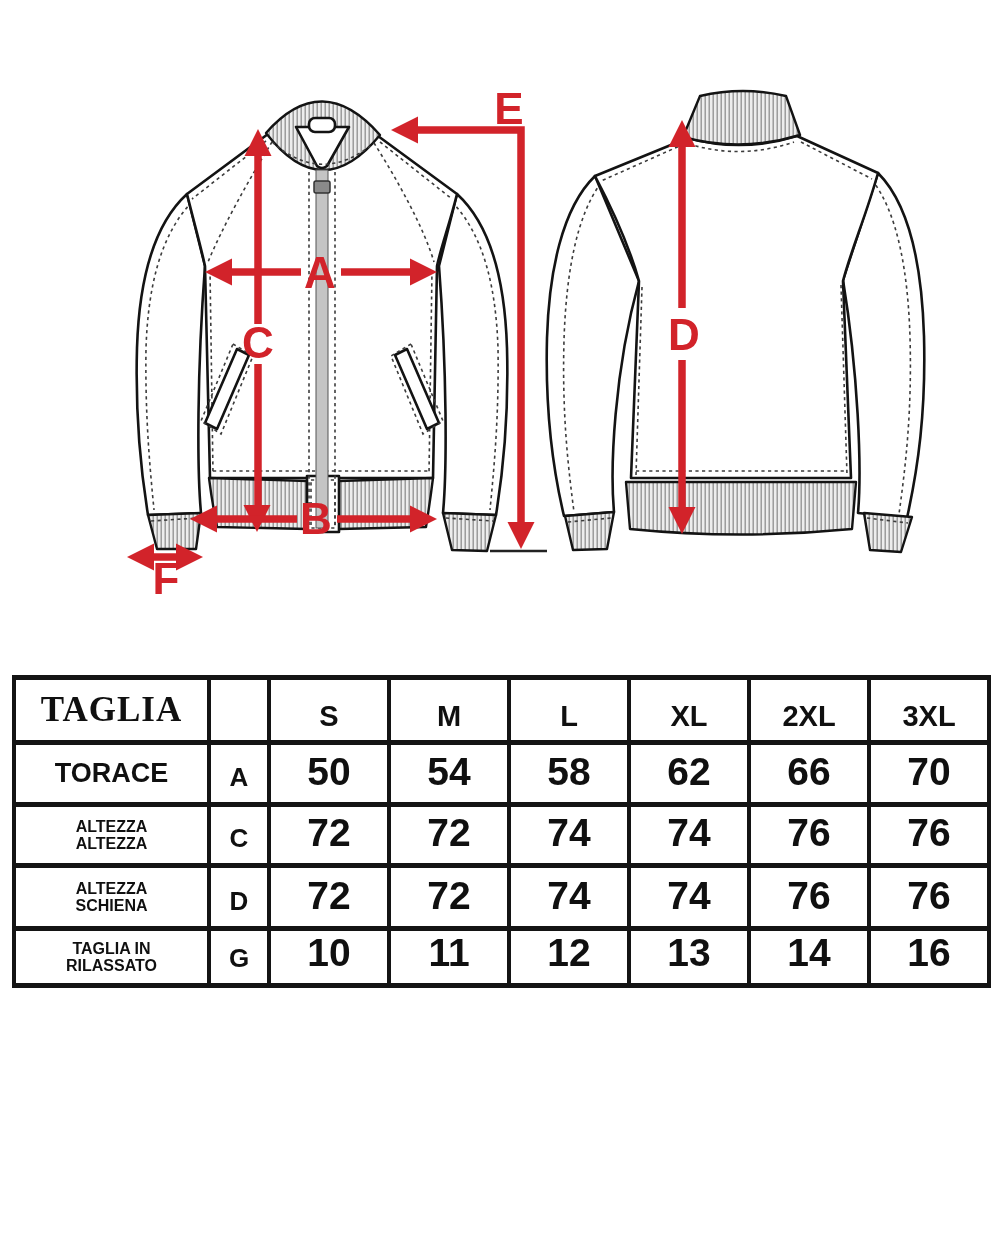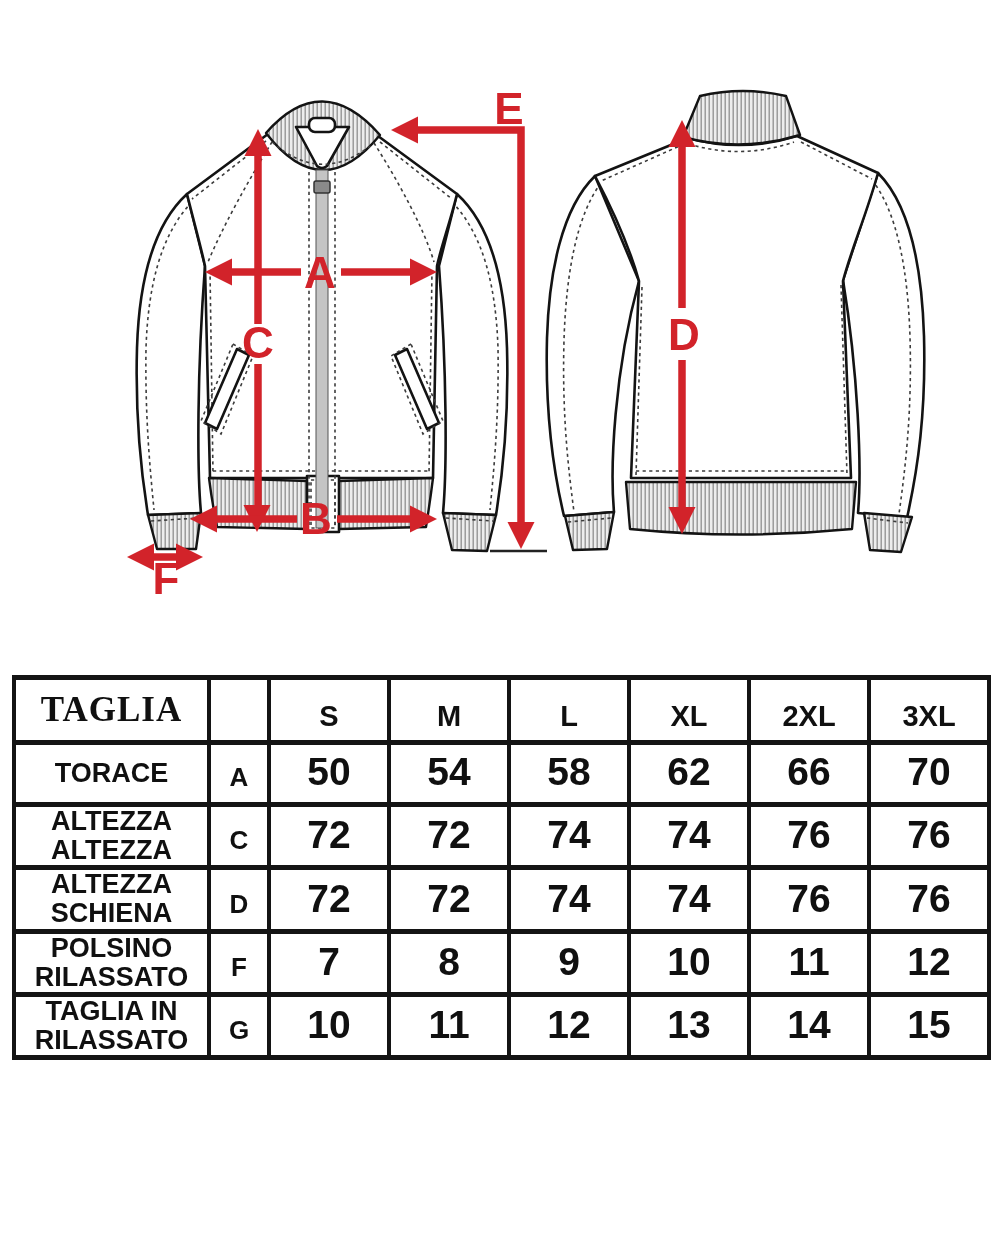--- a/index.html
+++ b/index.html
@@ -16,21 +16,21 @@
   .rtx{fill:var(--accent,#d2232a);font-weight:bold;font-size:44px;text-anchor:middle;}
 
   
   table.size-table{position:absolute;left:12px;top:675px;width:975px;border-collapse:collapse;table-layout:fixed;}
   .size-table th,.size-table td{border:4px solid #141414;border-top-width:5px;border-bottom-width:5px;
      text-align:center;font-weight:bold;color:#101010;padding:0;overflow:hidden;}
   .title-cell{font-size:35px;vertical-align:middle;letter-spacing:1px;font-family:Liberation Serif, serif;}
   .size-h{font-size:29px;vertical-align:bottom;padding-bottom:7px !important;}
   .lbl{vertical-align:middle;line-height:1.08;}
   .lbl.one{font-size:27px;}
-  .lbl.two{font-size:27px;}
+  .lbl.two{font-size:16px;}
   .lbl span{display:block;}
   .ltr{font-size:26px;vertical-align:bottom;padding-bottom:9px !important;}
   .val{font-size:39px;vertical-align:bottom;padding-bottom:8px !important;}
 </style>
 </head>
 <body>
 
 <div class="stage">
 
   <svg width="1000" height="660" viewBox="0 0 1000 660">
@@ -223,42 +223,29 @@
         <td class="ltr">D</td>
         <td class="val">72</td>
         <td class="val">72</td>
         <td class="val">74</td>
         <td class="val">74</td>
         <td class="val">76</td>
         <td class="val">76</td>
       </tr>
 
 
-      <tr style="height:57px">
-        <td class="lbl two">
-            <span>POLSINO</span>
-            <span>RILASSATO</span>
-          </td>
-        <td class="ltr">F</td>
-        <td class="val">7</td>
-        <td class="val">8</td>
-        <td class="val">9</td>
-        <td class="val">10</td>
-        <td class="val">11</td>
-        <td class="val">12</td>
-      </tr>
 
       <tr style="height:57px">
         <td class="lbl two">
             <span>TAGLIA IN</span>
             <span>RILASSATO</span>
           </td>
         <td class="ltr">G</td>
         <td class="val">10</td>
         <td class="val">11</td>
         <td class="val">12</td>
         <td class="val">13</td>
         <td class="val">14</td>
-        <td class="val">15</td>
+        <td class="val">16</td>
       </tr>
     </tbody>
   </table>
 </div>
 
 </body></html>

